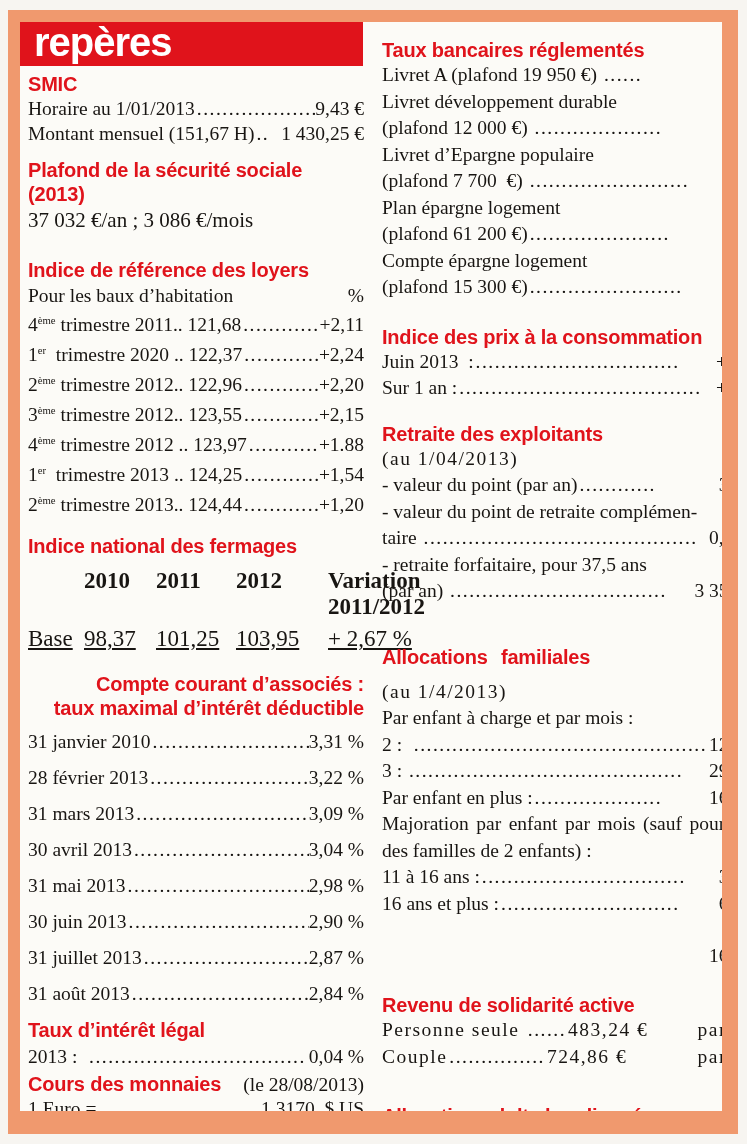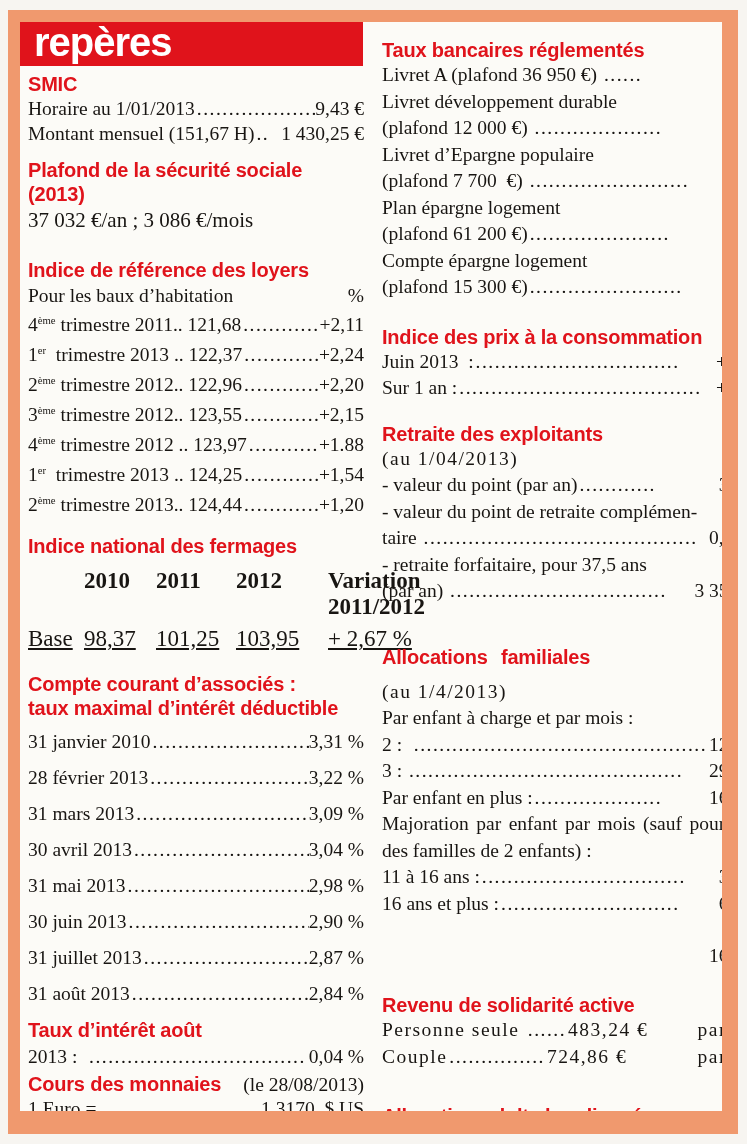--- a/index.html
+++ b/index.html
@@ -59,21 +59,21 @@
   .sec-fermages { margin-top:14px; }
   .ferm-grid {
     display:grid; grid-template-columns:56px 72px 80px 92px auto;
     font-size:23px; margin-top:10px;
   }
   .ferm-grid .hd { font-weight:bold; }
   .ferm-grid .c { text-align:left; }
   .ferm-grid .var2 { font-weight:bold; }
   .ferm-base { margin-top:6px;text-decoration:underline; }
 
-  .sec-cca { margin-top:20px; }
+  .sec-cca { margin-top:20px;text-align:right; }
   .sec-cca .row { line-height:36px; }
   .sec-legal { margin-top:6px; }
   .sec-legal .row { line-height:30px; }
   .sec-monnaies .hrow { display:flex; align-items:flex-end; }
   .sec-monnaies .date { font-size:19.5px; margin-left:auto; }
   .sec-monnaies .row { line-height:25px; }
 
   
   .col-right .row, .col-right .plain { line-height:26.5px; }
   .sec-prix { margin-top:24px; }
@@ -128,21 +128,21 @@
             <span class="lbl">Pour les baux d’habitation</span>
             <span class="spacer"></span>
             <span class="val">%</span>
           </div>
           <div class="row">
             <span class="lbl"><span>4</span><sup>ème</sup><span> trimestre 2011.. 121,68</span></span>
             <span class="dots">............</span>
             <span class="val">+2,11</span>
           </div>
           <div class="row">
-            <span class="lbl"><span>1</span><sup>er</sup><span>  trimestre 2013 .. 122,37</span></span>
+            <span class="lbl"><span>1</span><sup>er</sup><span>  trimestre 2020 .. 122,37</span></span>
             <span class="dots">............</span>
             <span class="val">+2,24</span>
           </div>
           <div class="row">
             <span class="lbl"><span>2</span><sup>ème</sup><span> trimestre 2012.. 122,96</span></span>
             <span class="dots">............</span>
             <span class="val">+2,20</span>
           </div>
           <div class="row">
             <span class="lbl"><span>3</span><sup>ème</sup><span> trimestre 2012.. 123,55</span></span>
@@ -225,21 +225,21 @@
             <span class="val">2,87 %</span>
           </div>
           <div class="row">
             <span class="lbl">31 août 2013</span>
             <span class="dots">..............................</span>
             <span class="val">2,84 %</span>
           </div>
         </div>
 
         <div class="sec sec-legal">
-          <div class="h">Taux d’intérêt août</div>
+          <div class="h">Taux d’intérêt légal</div>
           <div class="row">
             <span class="lbl">2013 :  </span>
             <span class="dots">..................................</span>
             <span class="val">0,04 %</span>
           </div>
         </div>
 
         <div class="sec sec-monnaies">
           <div class="hrow">
             <span class="h">Cours des monnaies</span>
@@ -257,21 +257,21 @@
           </div>
         </div>
 
       </div>
 
       <div class="col-right">
 
         <div class="sec">
           <div class="h">Taux bancaires réglementés</div>
           <div class="row">
-            <span class="lbl">Livret A (plafond 36 950 €) </span>
+            <span class="lbl">Livret A (plafond 19 950 €) </span>
             <span class="dots">......</span>
 
           </div>
           <div class="plain">Livret développement durable</div>
           <div class="row">
             <span class="lbl">(plafond 12 000 €) </span>
             <span class="dots">....................</span>
 
           </div>
           <div class="plain">Livret d’Epargne populaire</div>

